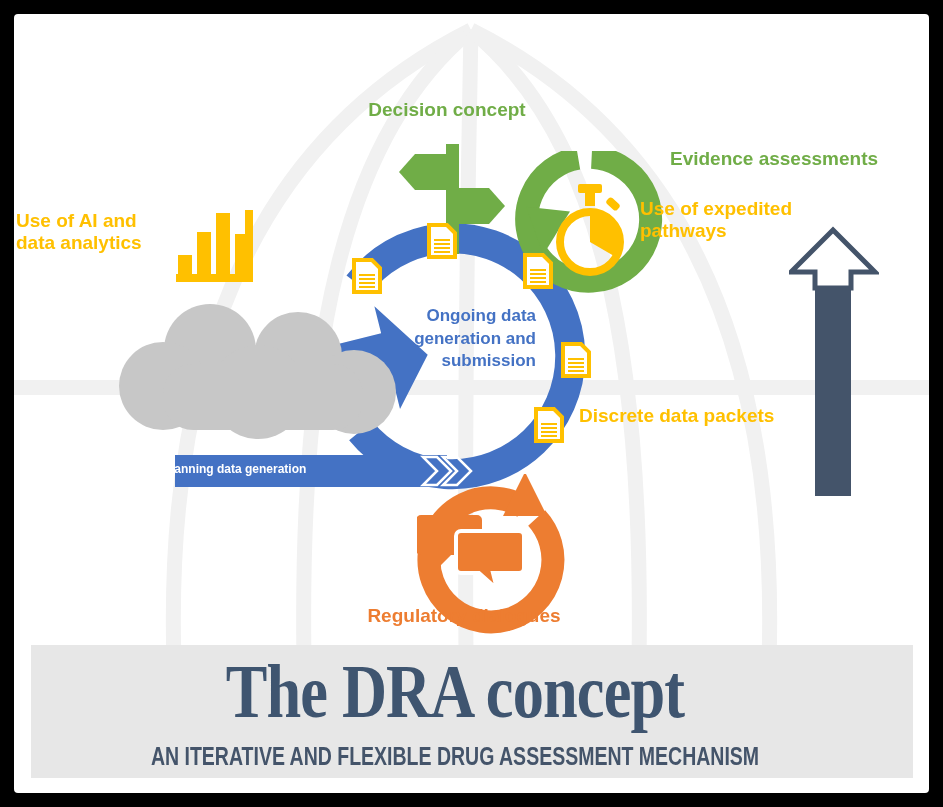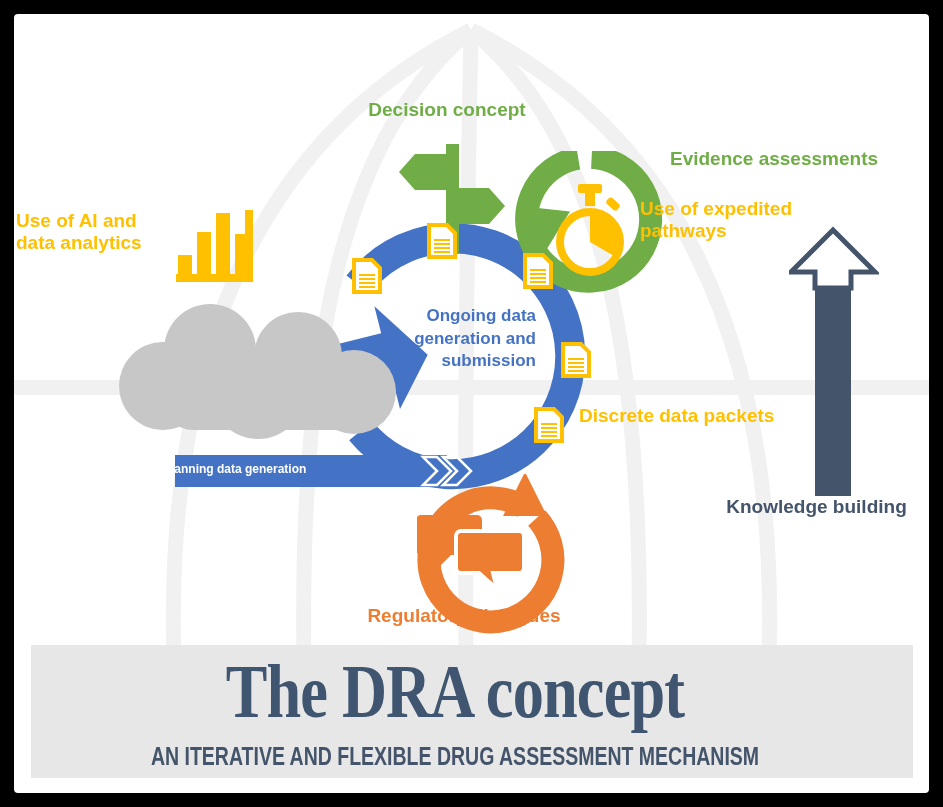--- a/index.html
+++ b/index.html
@@ -201,20 +201,19 @@
 data analytics</div>
 
     <div class="center-cap">Ongoing data
 generation and
 submission</div>
 
     <div class="lbl amb" style="left:559px;top:391px;width:230px;text-align:left;font-size:19px;margin-left:6px;">Discrete data packets</div>
 
     <div class="lbl org" style="left:340px;top:591px;width:220px;text-align:center;font-size:19px;">Regulatory dialogues</div>
 
-    <div class="lbl slate" style="left:690px;top:482px;width:225px;text-align:center;font-size:19px;">Knowledge building</div>
 
     <div class="titleband"></div>
     <div class="title-main">The DRA concept</div>
     <div class="title-sub">AN ITERATIVE AND FLEXIBLE DRUG ASSESSMENT MECHANISM</div>
 
   </div>
 </div>
 
 </body></html>

